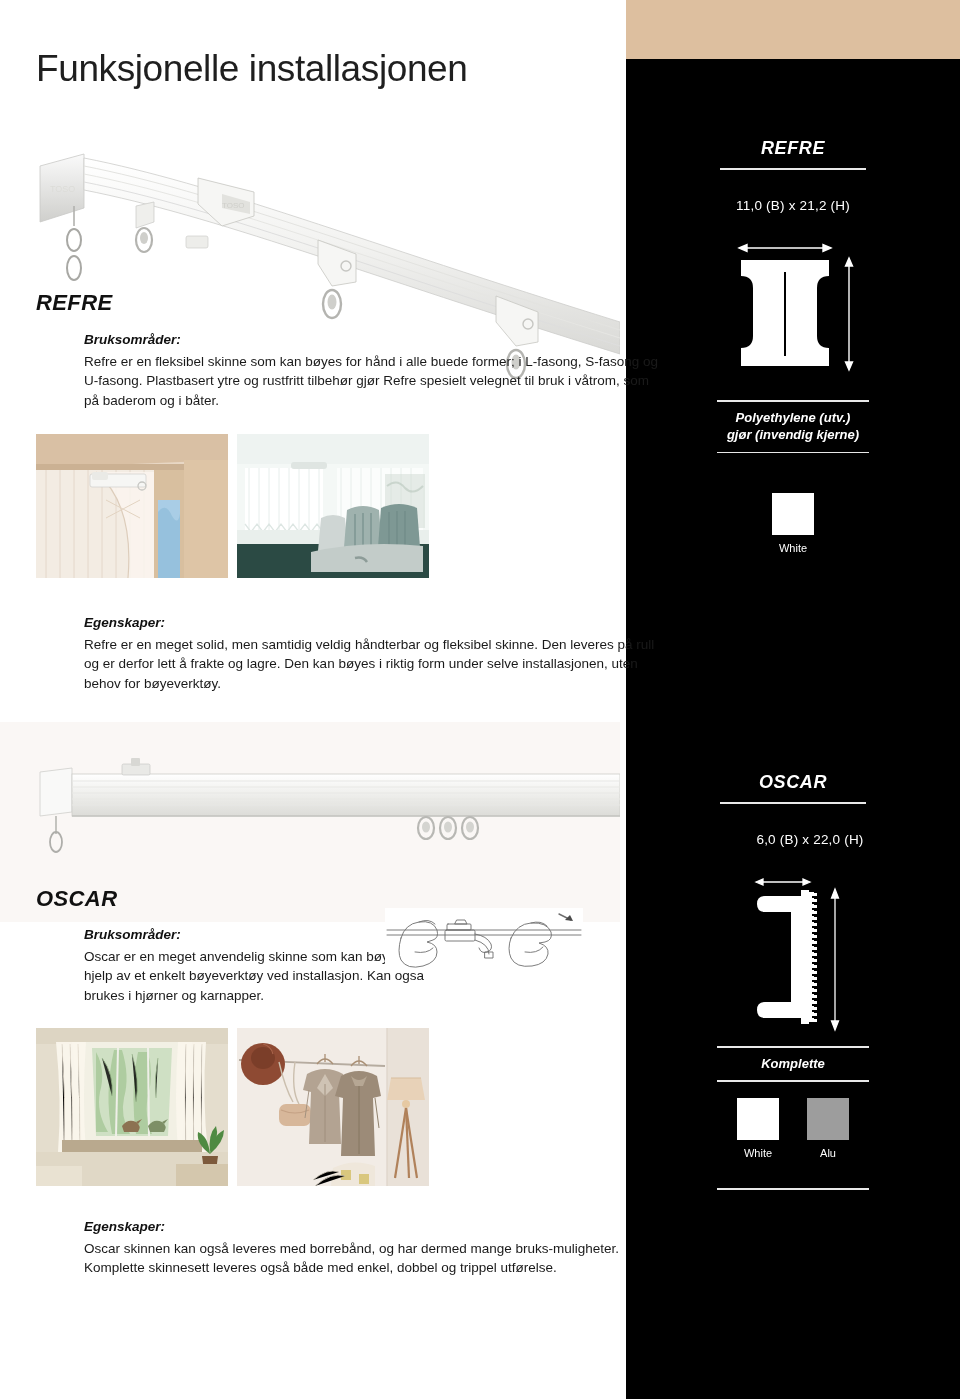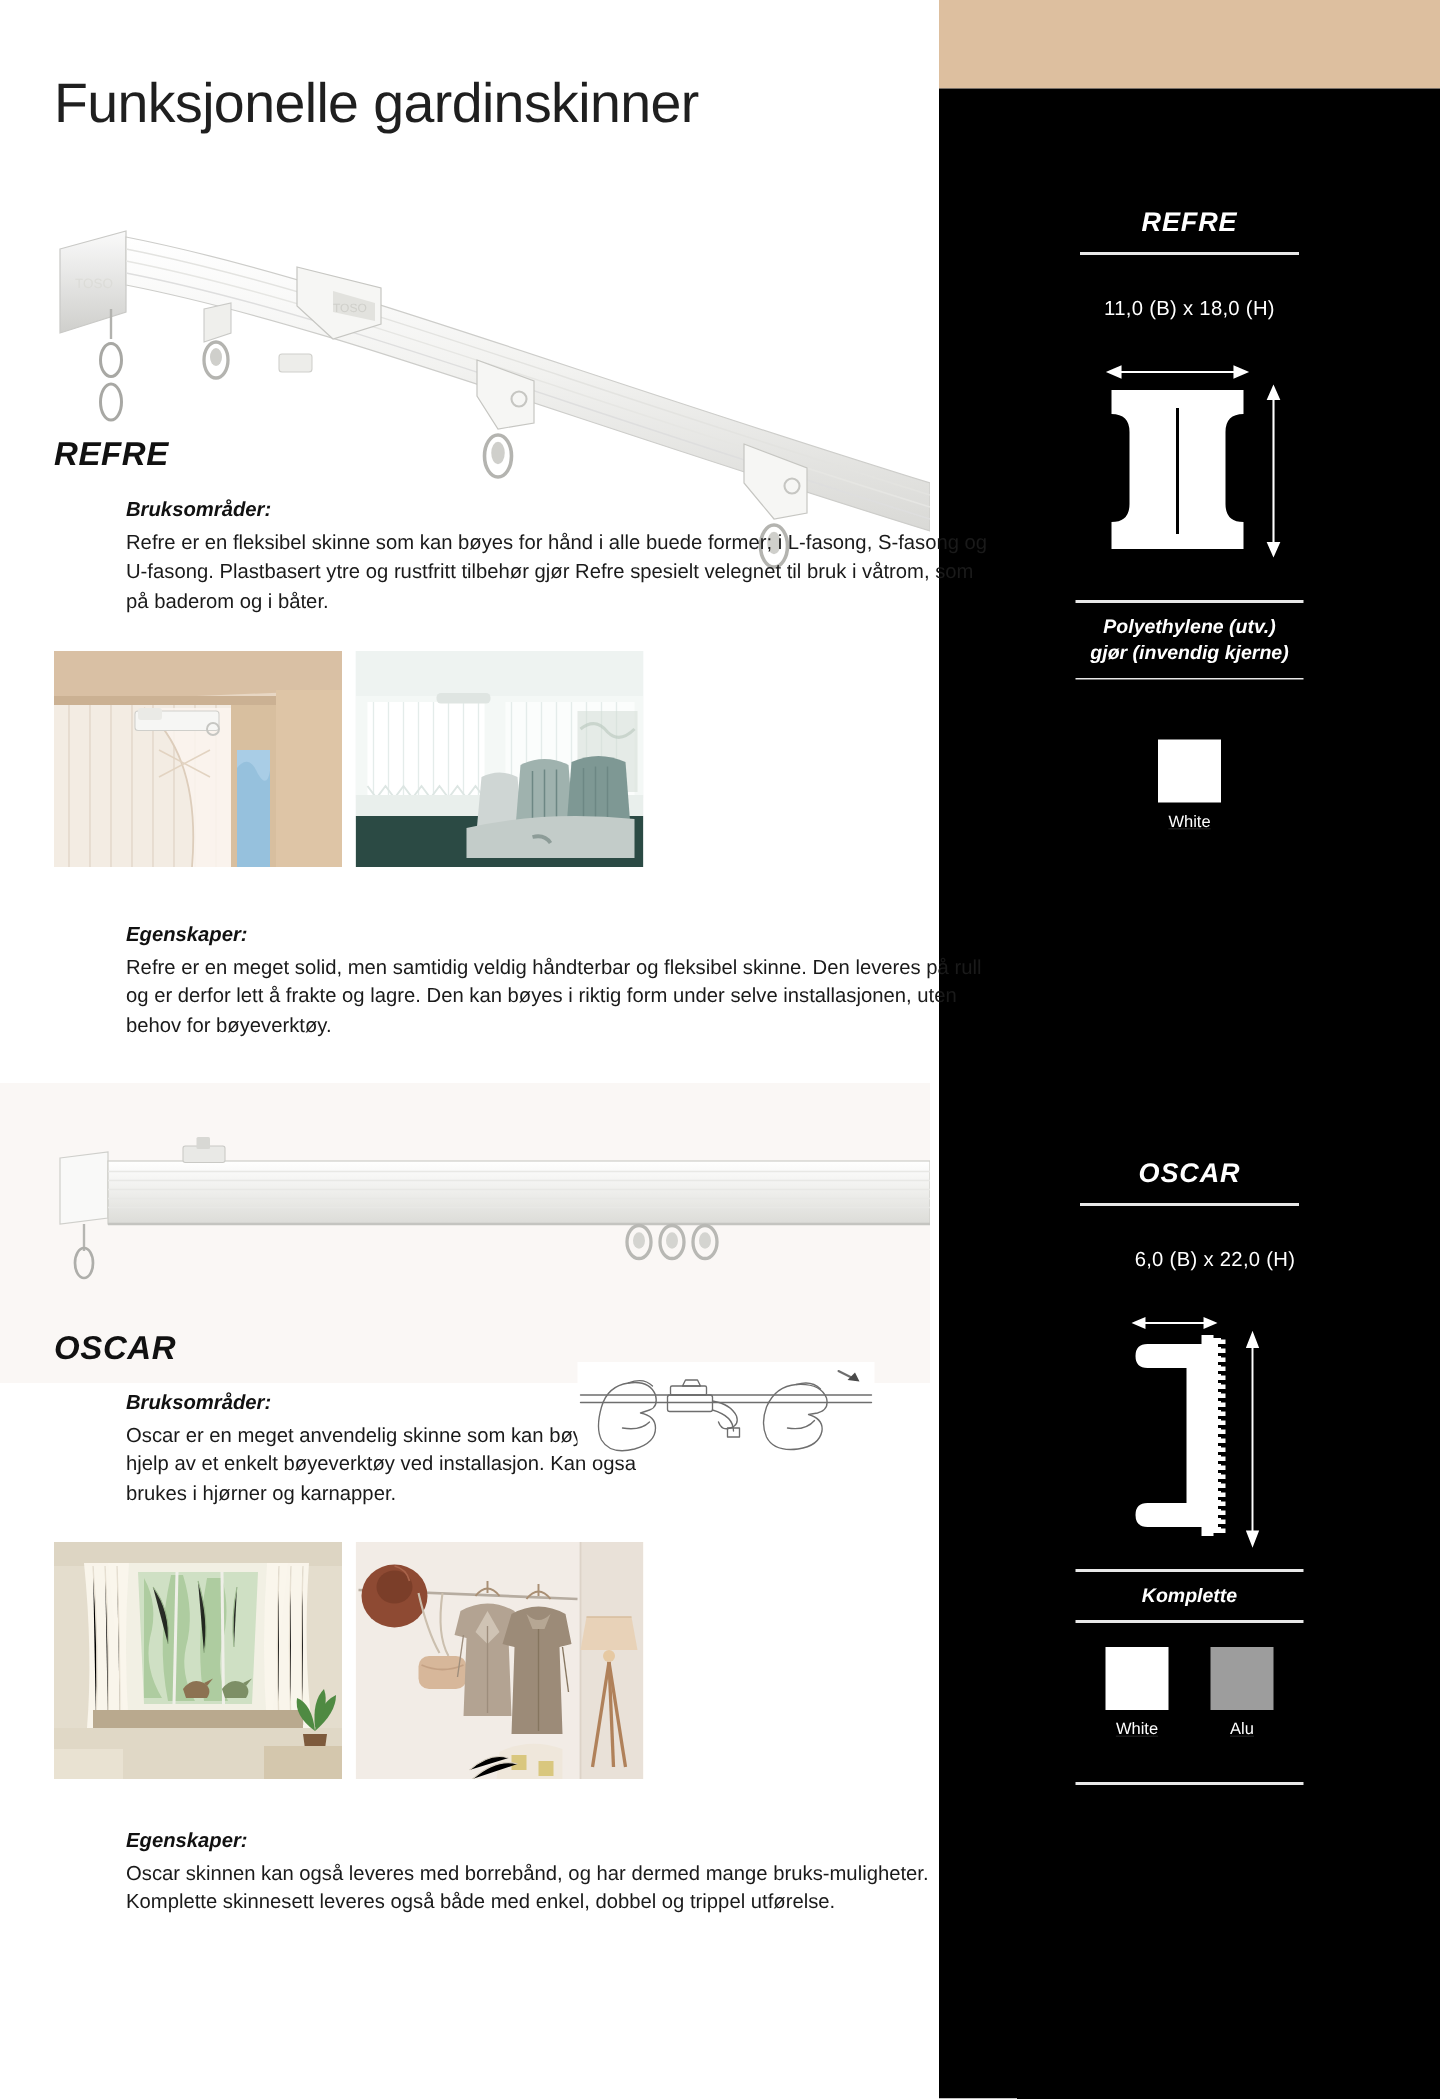--- a/index.html
+++ b/index.html
@@ -108,42 +108,42 @@
   .spec-dim {
     font-size: 13.5px; color: #ffffff; letter-spacing: 0.2px;
   }
   .spec-mat {
     font-style: italic; font-weight: bold;
     font-size: 13px; color: #ffffff; line-height: 1.35;
   }
   .swatch-row {
     display: flex; justify-content: center; gap: 28px;
   }
-  .swatch-wrap { text-align: center; text-decoration: underline; }
+  .swatch-wrap { text-align: center; }
   .swatch {
     width: 42px; height: 42px; display: block;
   }
   .swatch-label {
     font-size: 11px; color: #ffffff; margin-top: 7px; display: block;
   }
 
   svg { display: block; }
 </style>
 </head>
 <body>
 
 <div class="page">
 
   <div class="beige-cap"></div>
   <div class="dark-panel"></div>
   <div class="panel-gutter"></div>
 
   <div class="oscar-band"></div>
 
-  <div class="page-title">Funksjonelle gardinskinner</div>
+  <div class="page-title">Funksjonelle installasjonen</div>
 
   <div class="hero-refre">
     <svg width="594" height="250" viewBox="0 0 594 250">
       <defs>
         <linearGradient id="railg" x1="0" y1="0" x2="0" y2="1">
           <stop offset="0%" stop-color="#ffffff"></stop>
           <stop offset="45%" stop-color="#f2f2f0"></stop>
           <stop offset="100%" stop-color="#d9d9d6"></stop>
         </linearGradient>
         <linearGradient id="railg2" x1="0" y1="0" x2="0" y2="1">
@@ -287,21 +287,21 @@
     <span class="lbl">Egenskaper:</span>
     <span>Refre er en meget solid, men samtidig veldig håndterbar og fleksibel skinne. Den leveres på rull og er derfor lett å frakte og lagre. Den kan bøyes i riktig form under selve installasjonen, uten behov for bøyeverktøy.</span>
   </div>
 
   <div class="spec" style="top:138px;">
     <div class="spec-name">REFRE</div>
     <div class="rule"></div>
   </div>
 
   <div class="spec" style="top:198px;">
-    <div class="spec-dim">11,0 (B) x 18,0 (H)</div>
+    <div class="spec-dim">11,0 (B) x 21,2 (H)</div>
   </div>
 
   <div style="position:absolute; left:626px; top:238px; width:334px; display:flex; justify-content:center;">
     <svg width="160" height="152" viewBox="0 0 160 152">
 
       <g stroke="#ffffff" stroke-width="1.4" fill="#ffffff">
         <line x1="32" y1="10" x2="112" y2="10"></line>
         <polygon points="26,10 34,6.5 34,13.5"></polygon>
         <polygon points="118,10 110,6.5 110,13.5"></polygon>
       </g>

